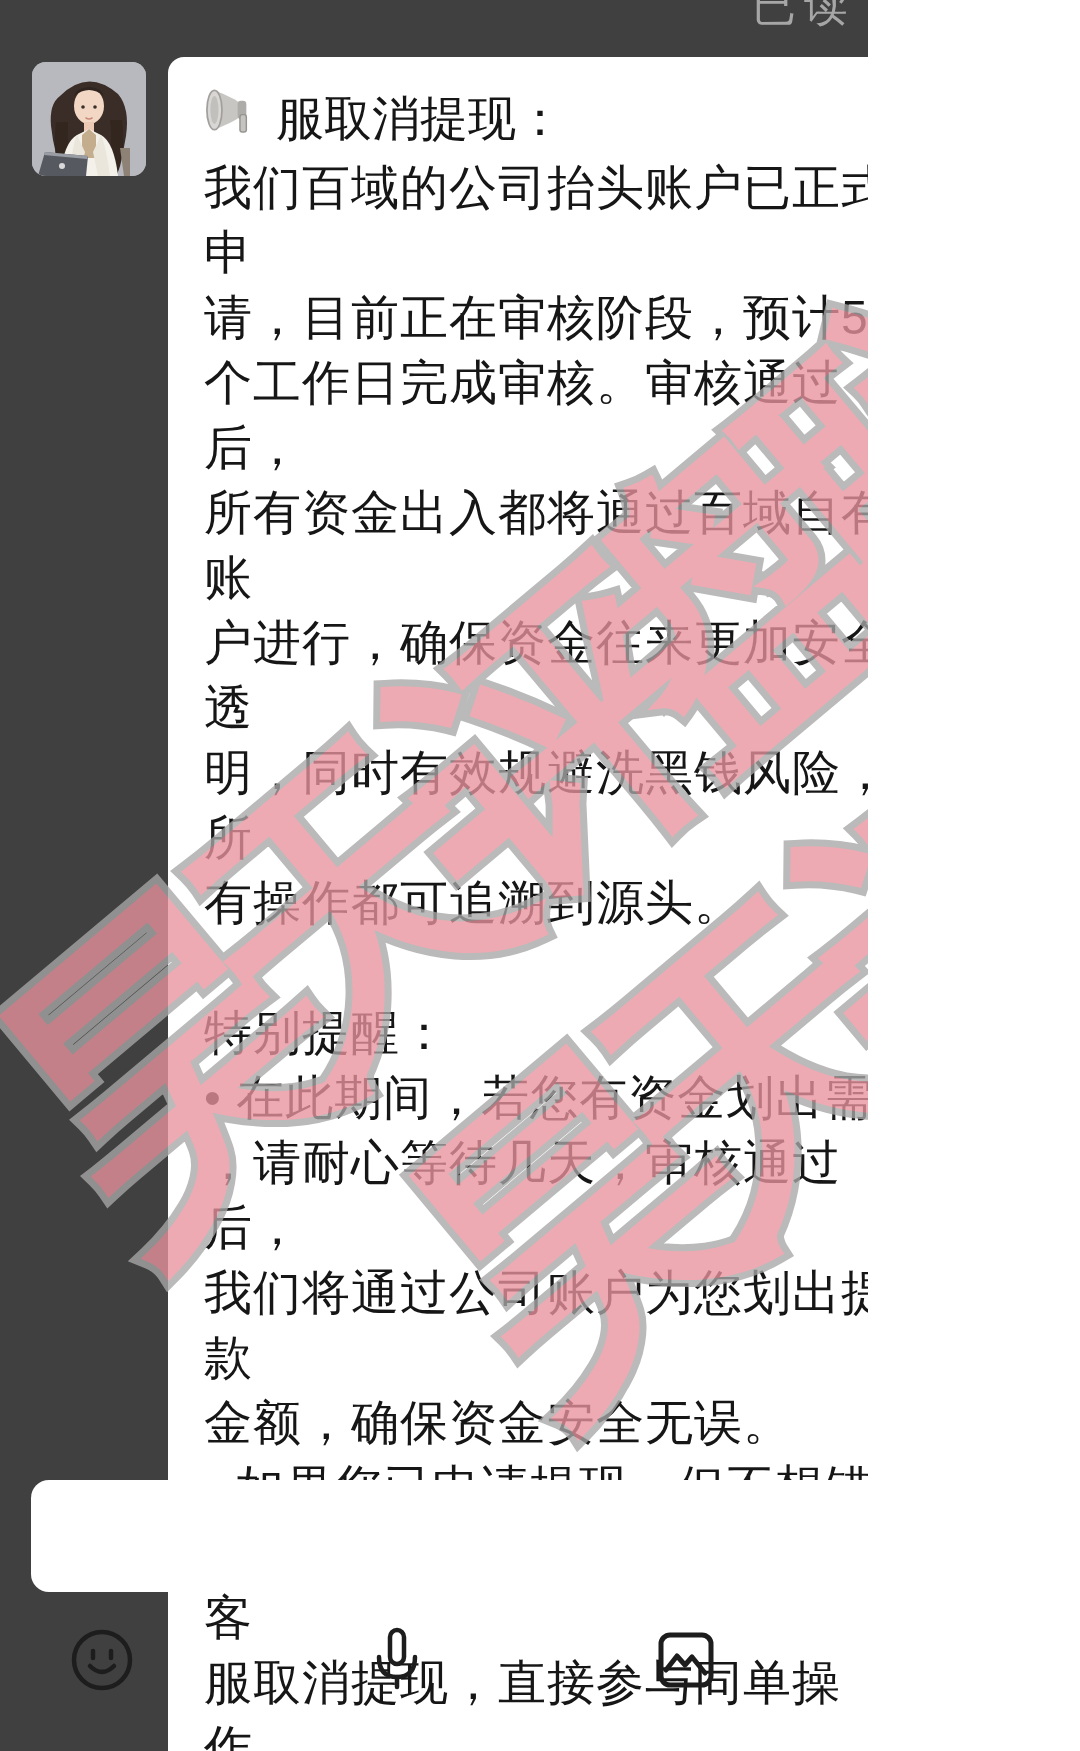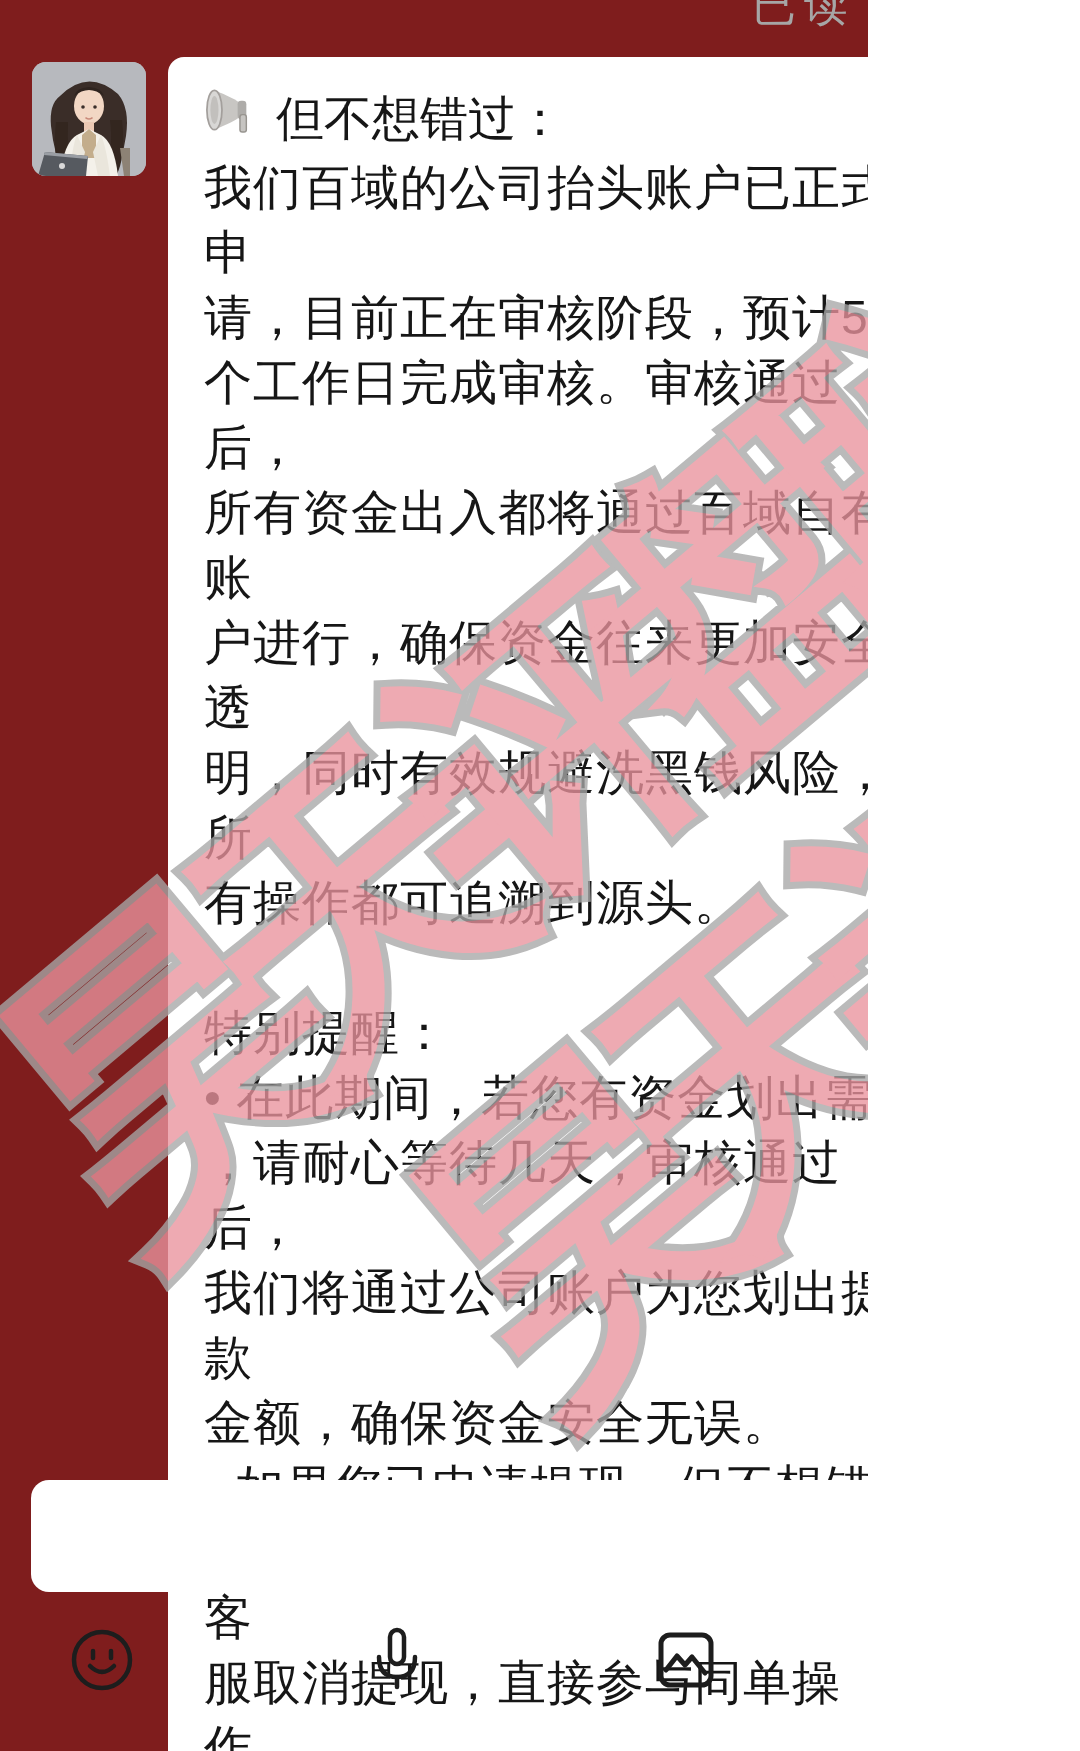--- a/index.html
+++ b/index.html
@@ -1,17 +1,17 @@
 <!DOCTYPE html>
 <html><head>
 <meta charset="utf-8">
 <style>
   html,body{margin:0;padding:0;}
   body{font-family:"Liberation Sans","DejaVu Sans",sans-serif;}
-  #screen{position:relative;width:868px;height:1751px;overflow:hidden;background:#7f1d1d;}
+  #screen{position:relative;width:868px;height:1751px;overflow:hidden;background:#404040;}
 
   
   .read-receipt{position:absolute;left:752px;top:-24px;font-size:44px;color:#a6a6a6;letter-spacing:8px;}
 
   
   .avatar{position:absolute;left:32px;top:62px;width:114px;height:114px;border-radius:14px;overflow:hidden;background:#b7b9be;}
   .avatar svg{display:block;}
 
   
   .bubble{position:absolute;left:168px;top:57px;width:795px;box-sizing:border-box;
@@ -77,21 +77,21 @@
     <div class="title-line">
       <span>
         <svg width="58" height="58" viewBox="0 0 100 100">
           <path d="M18 16 C40 25 58 33 63 40 L63 60 C58 67 40 75 18 84 Z" fill="#c8c6c3"></path>
           <ellipse cx="18" cy="50" rx="13" ry="34" fill="#d8d7d5" stroke="#a39f9c" stroke-width="3"></ellipse>
           <ellipse cx="18" cy="50" rx="7" ry="24" fill="#c2c0bd"></ellipse>
           <rect x="58" y="34" width="15" height="32" rx="6" fill="#aeaca9"></rect>
           <rect x="62" y="58" width="11" height="30" rx="4" fill="#c6c4c1" stroke="#97948f" stroke-width="2.5"></rect>
         </svg>
       </span>
-      <span class="msg-title">但不想错过：</span>
+      <span class="msg-title">服取消提现：</span>
     </div>
     <div class="msg-body">我们百域的公司抬头账户已正式申
 请，目前正在审核阶段，预计5-7
 个工作日完成审核。审核通过后，
 所有资金出入都将通过百域自有账
 户进行，确保资金往来更加安全透
 明，同时有效规避洗黑钱风险，所
 有操作都可追溯到源头。
 
 特别提醒：

